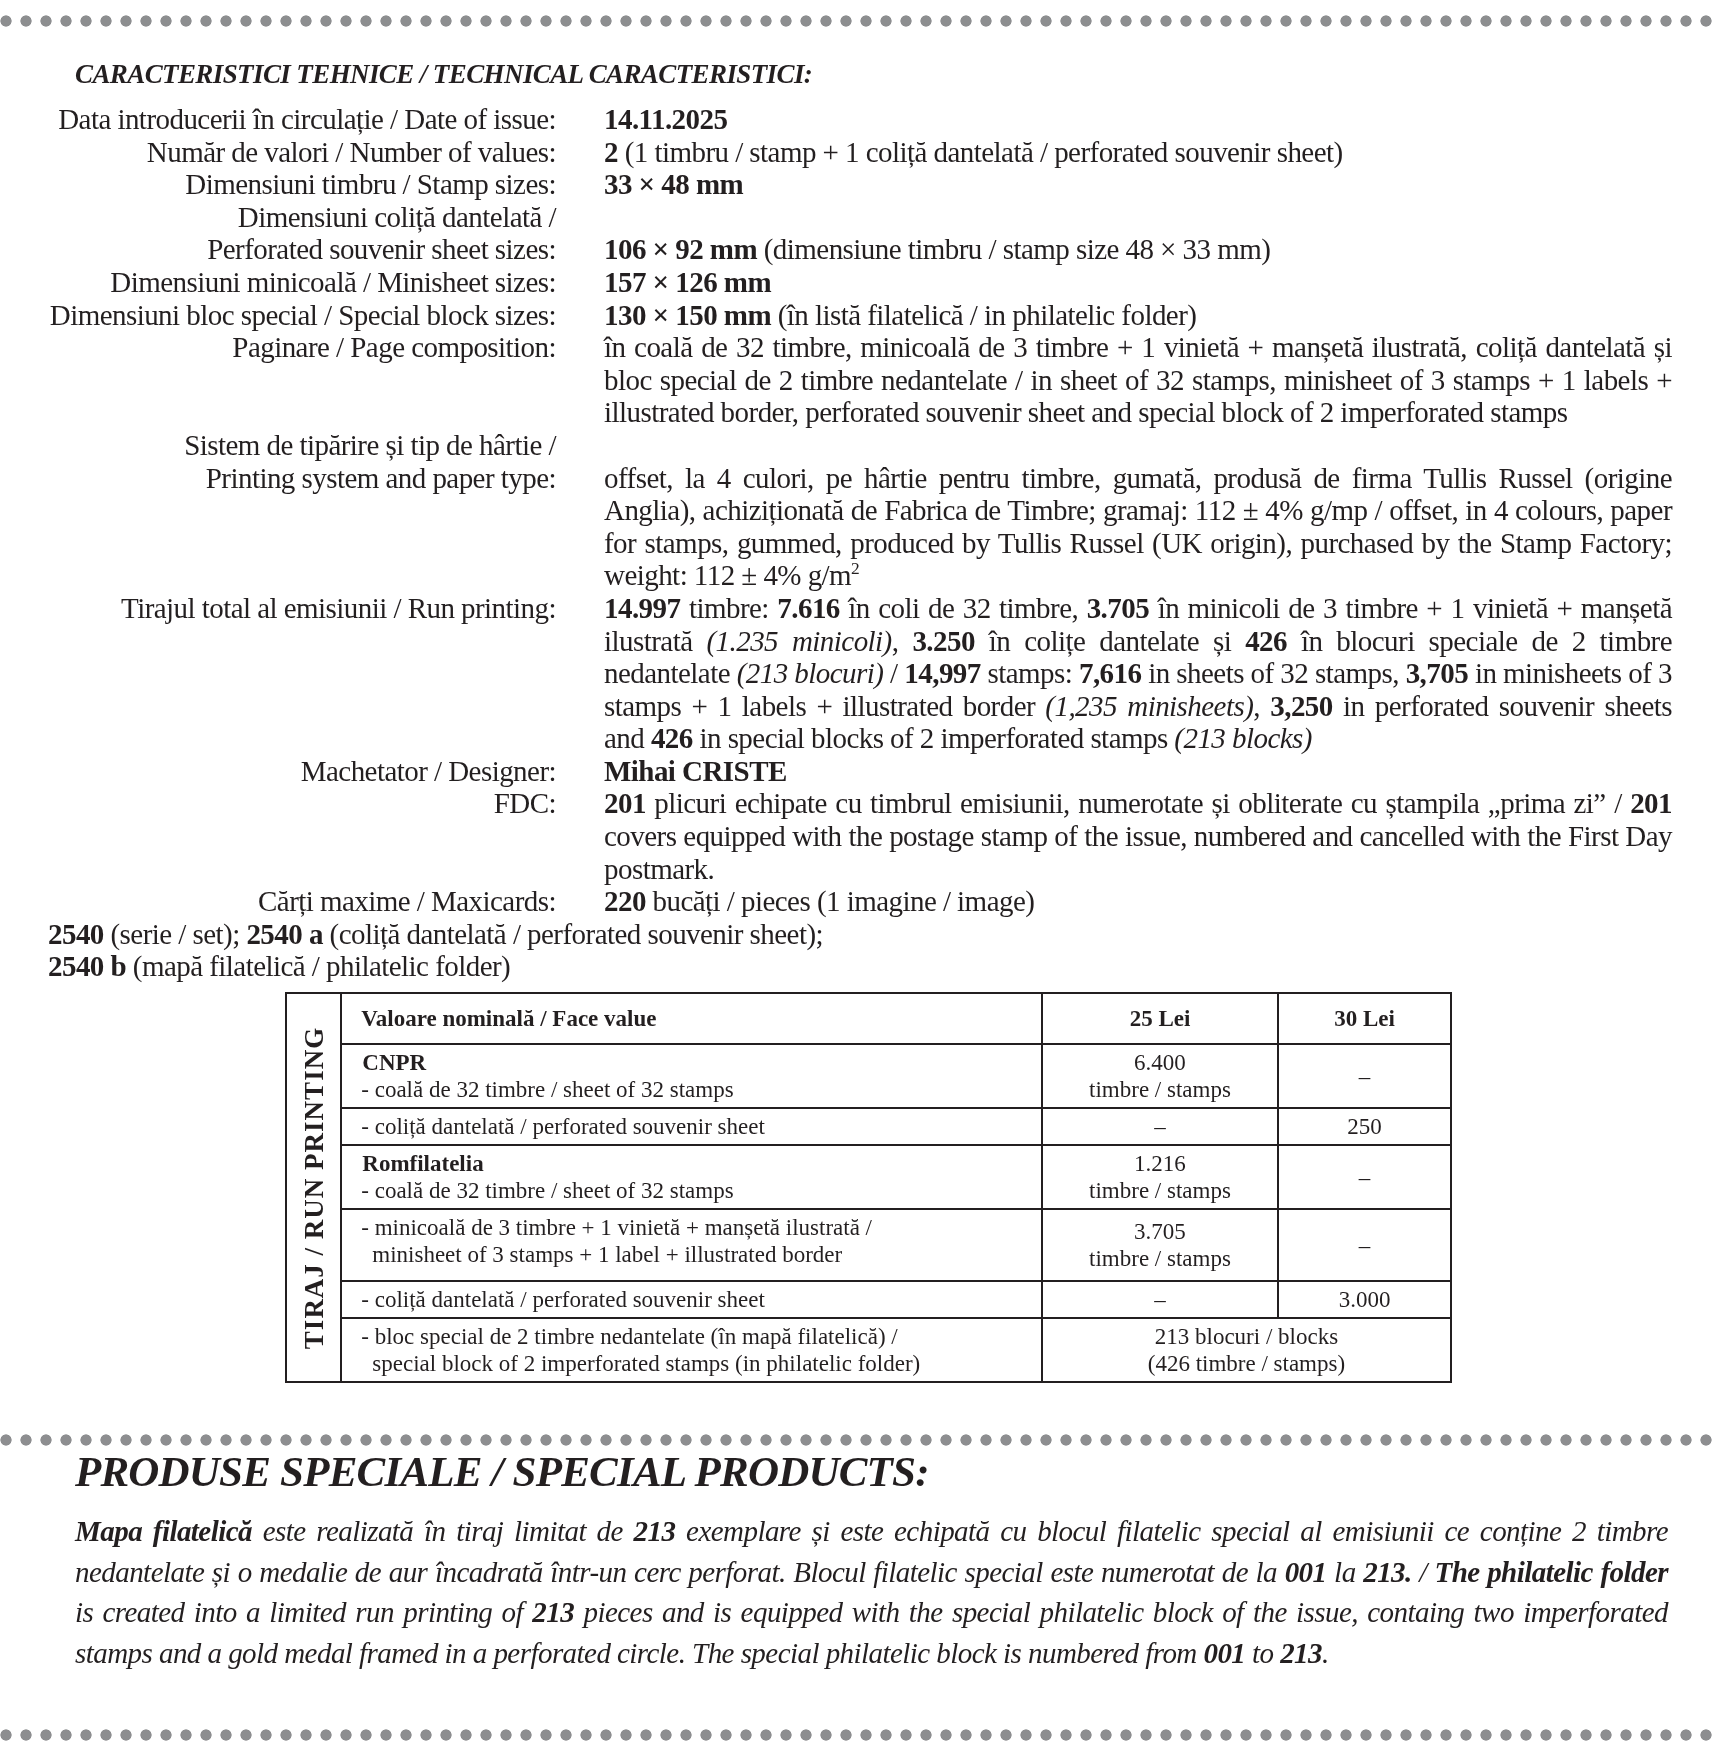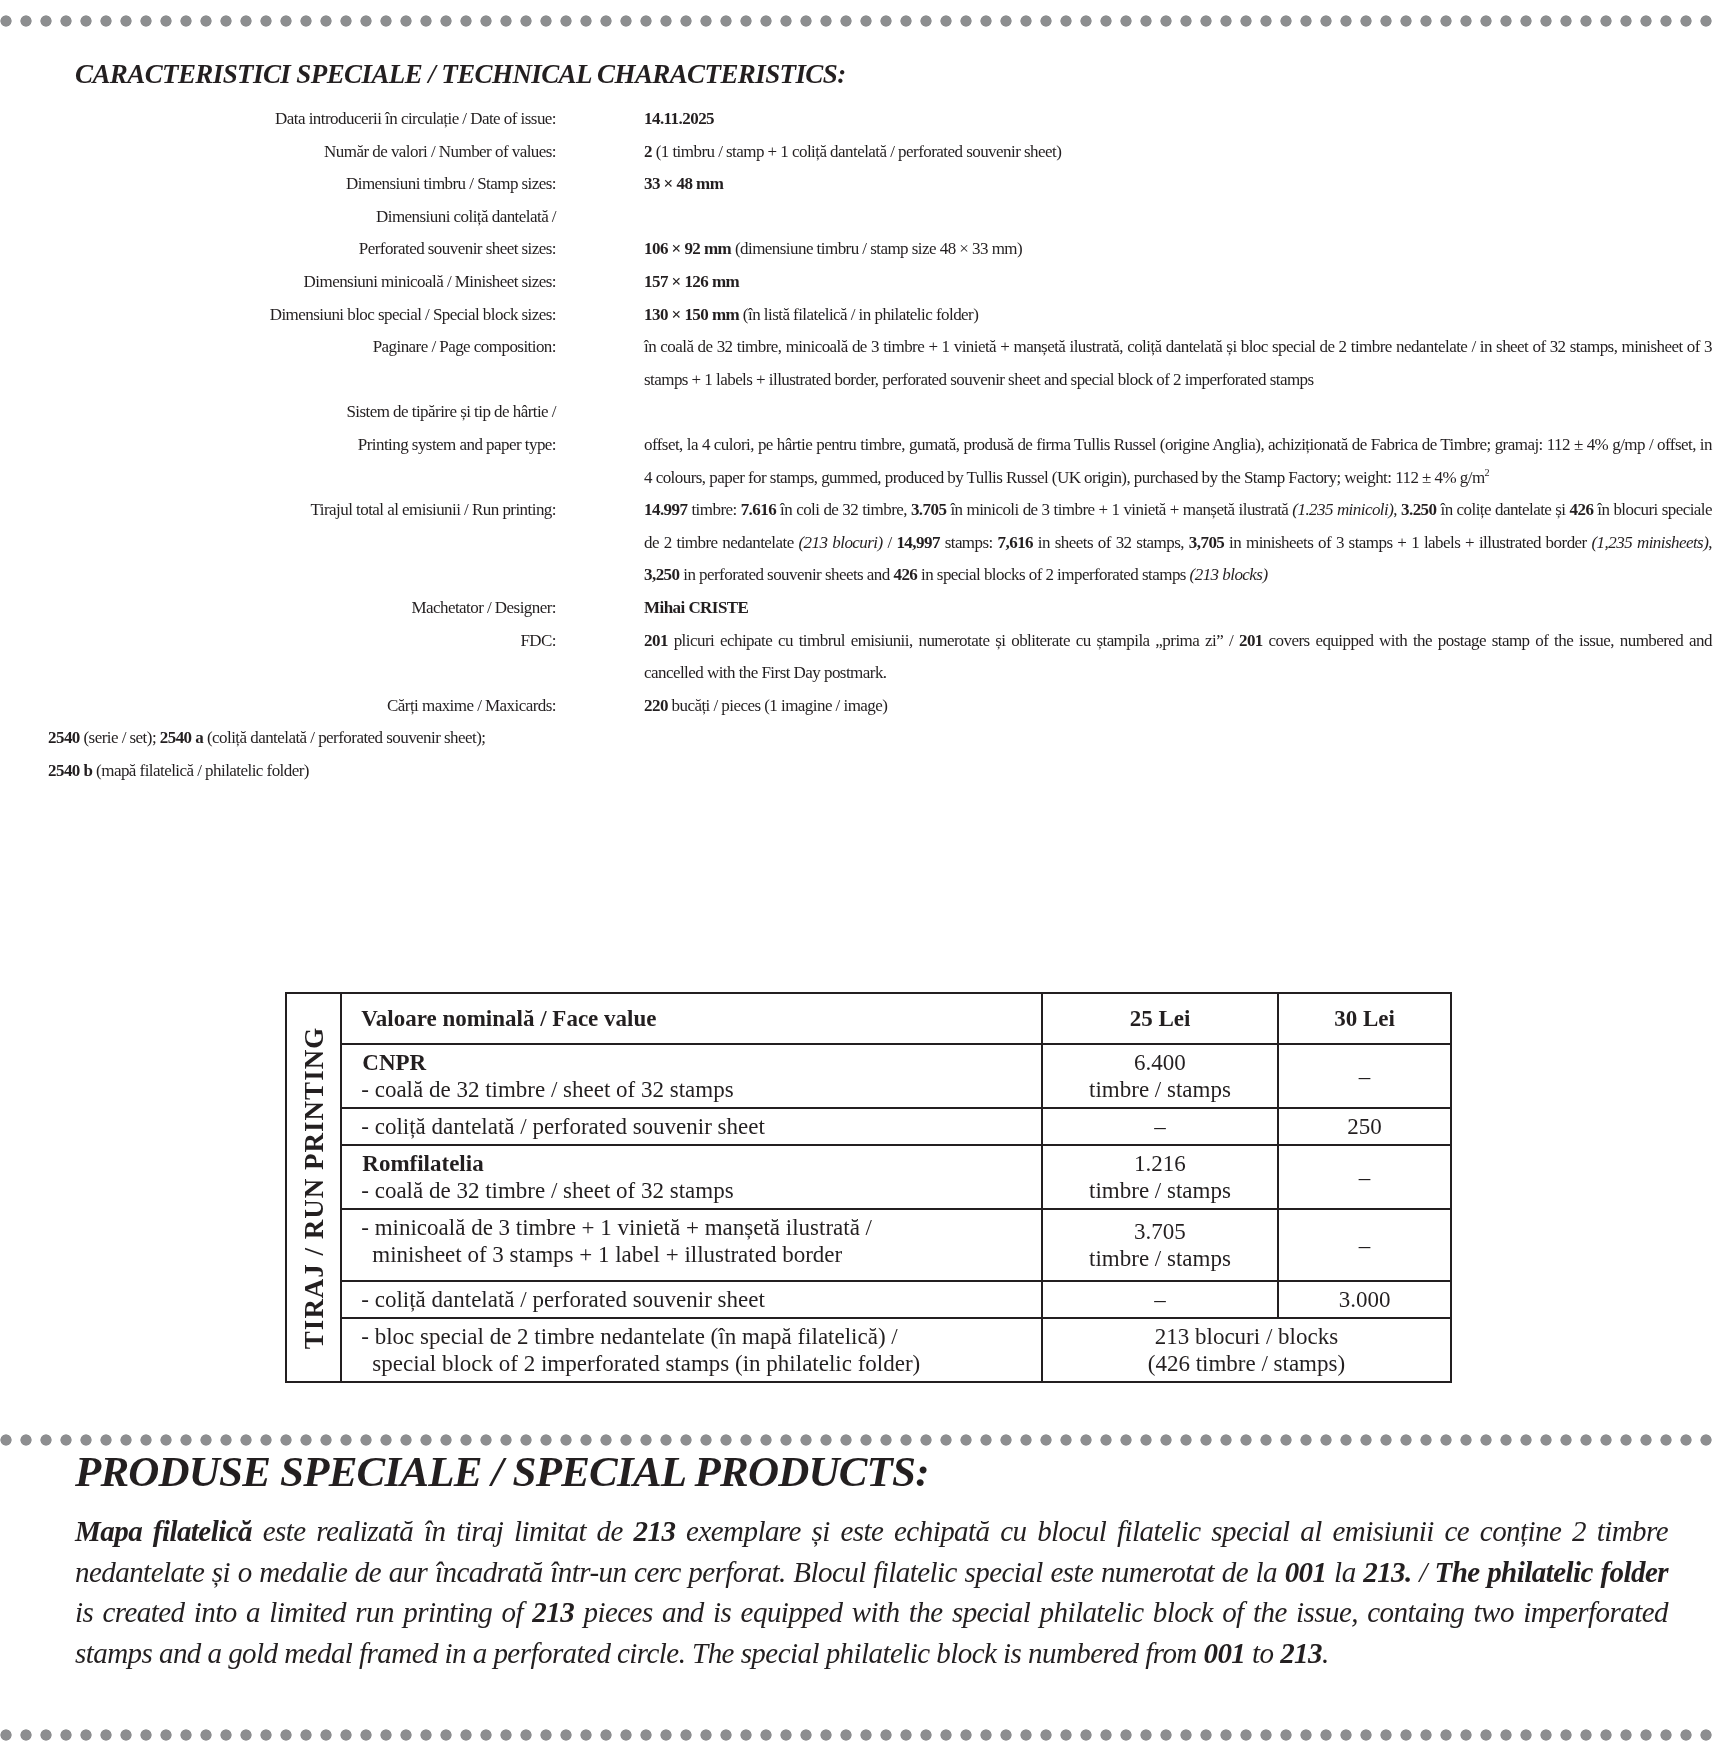--- a/index.html
+++ b/index.html
@@ -4,21 +4,21 @@
 <style>
   html, body { margin:0; padding:0; background:#ffffff; }
   body { width:1716px; height:1753px; position:relative; overflow:hidden; color:#231f20;
          font-family:"Liberation Serif", "DejaVu Serif", serif; }
   .dots { position:absolute; left:0; width:1716px; height:12px;
           background-image: radial-gradient(circle at 6px 6px, #8d8e90 5.3px, rgba(255,255,255,0) 5.9px);
           background-size: 20px 12px; background-repeat: repeat-x; }
   .sec-title { position:absolute; left:75px; font-style:italic; font-weight:bold; letter-spacing:-0.6px; }
   #tech-title { top:59px; font-size:27px; }
   .specs { position:absolute; left:0; top:103px; width:1716px; }
-  .row { display:flex; font-size:17px; line-height:32.6px; letter-spacing:-0.55px;gap:40px; }
+  .row { display:flex; font-size:29px; line-height:32.6px; letter-spacing:-0.55px; }
   .lbl { width:556px; text-align:right; flex:none; white-space:pre-line; }
   .val { margin-left:48px; width:1068px; text-align:justify; }
   .val.nojust { text-align:left; }
   .lbl-offset { padding-top:32.6px; }
   .b { font-weight:bold; }
   .i { font-style:italic; }
   sup { font-size:60%; line-height:0; vertical-align:super; }
 
   table.tiraj { position:absolute; left:285px; top:992px; border-collapse:collapse; width:1167px;
                 font-size:23px; line-height:27px; }
@@ -34,21 +34,21 @@
 
   #special-title { top:1447px; font-size:43px; letter-spacing:-0.8px; }
   .special-body { position:absolute; left:75px; top:1511px; width:1593px; font-style:italic;
                   font-size:29px; line-height:40.6px; text-align:justify; letter-spacing:-0.55px; }
 </style>
 </head>
 <body>
 
 <div class="dots" style="top:15px;"></div>
 
-<div class="sec-title" id="tech-title">CARACTERISTICI SPECIALE / TECHNICAL CHARACTERISTICS:</div>
+<div class="sec-title" id="tech-title">CARACTERISTICI TEHNICE / TECHNICAL CARACTERISTICI:</div>
 
 <div class="specs" id="specs">
     <div class="row">
       <div class="lbl">Data introducerii în circulație / Date of issue:</div>
       <div class="val"><span class="b">14.11.2025</span></div>
     </div>
     <div class="row">
       <div class="lbl">Număr de valori / Number of values:</div>
       <div class="val"><span class="b">2</span><span> (1 timbru / stamp + 1 coliță dantelată / perforated souvenir sheet)</span></div>
     </div>

